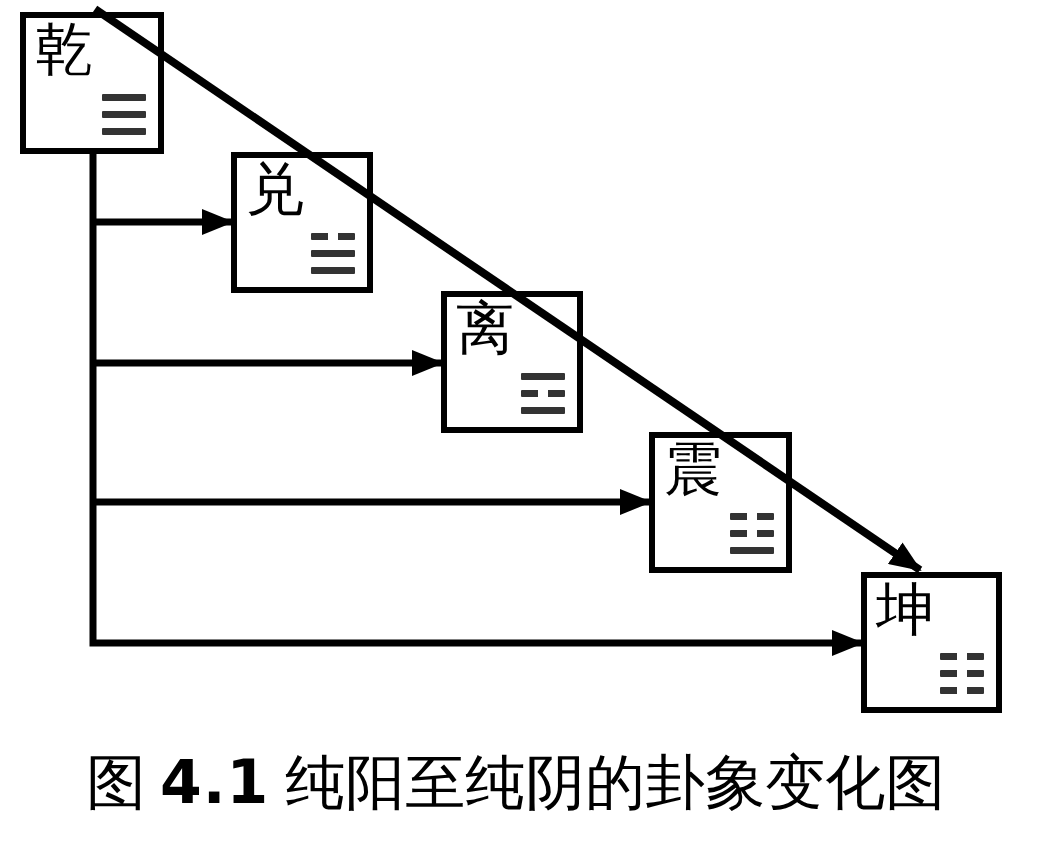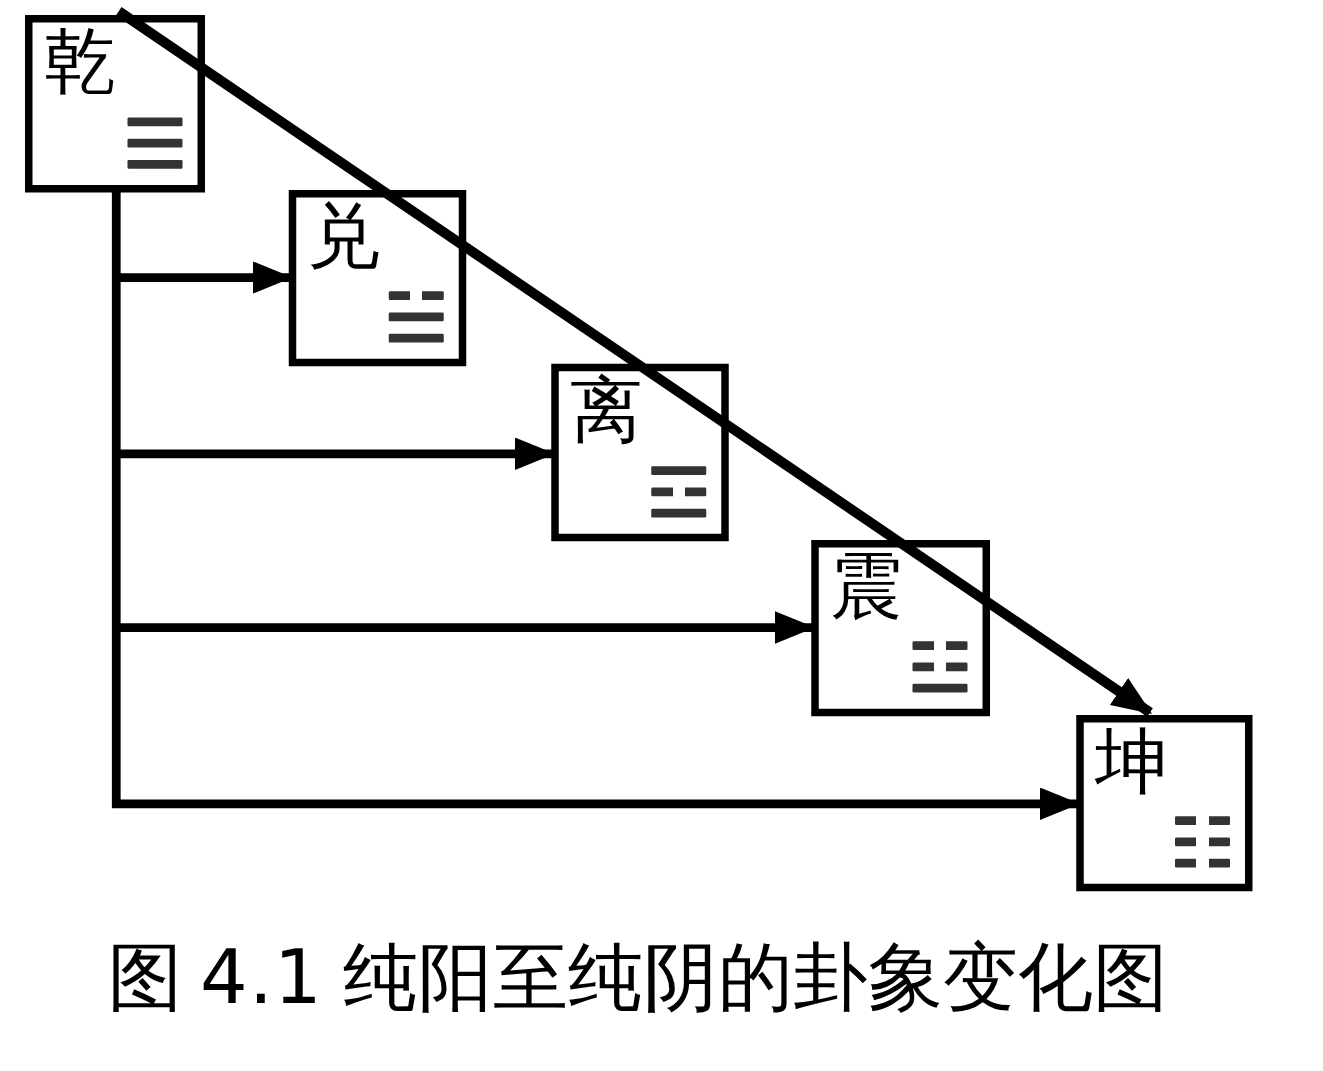--- a/index.html
+++ b/index.html
@@ -69,21 +69,21 @@
     top: 748px;
     font-size: 60px;
     line-height: 1.15;
     white-space: nowrap;
     color: var(--text-color, #000000);
     z-index: 3;
   }
   .caption .fig-label { margin-right: 14px; }
   .caption .fig-num {
     font-family: "DejaVu Sans", "Liberation Sans", sans-serif;
-    font-weight: normal;
+    font-weight: bold;
     margin-right: 16px;
     letter-spacing: 1px;
   }
 </style>
 </head>
 <body>
 
 <div class="canvas">
 
   <div class="gua-box box-qian">

